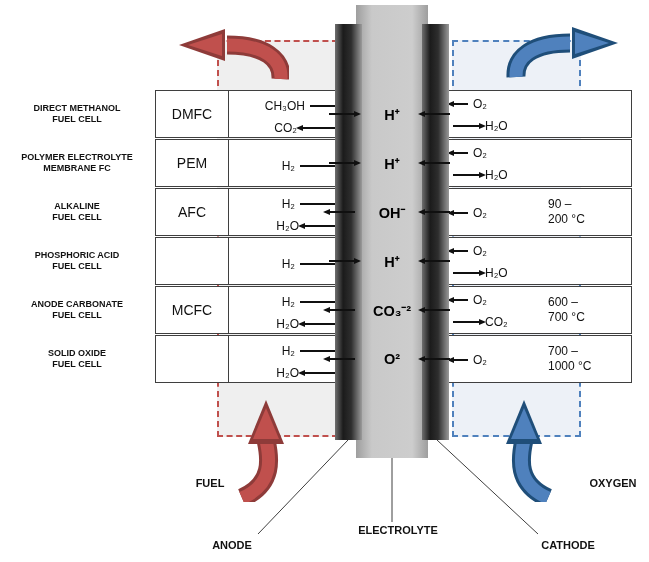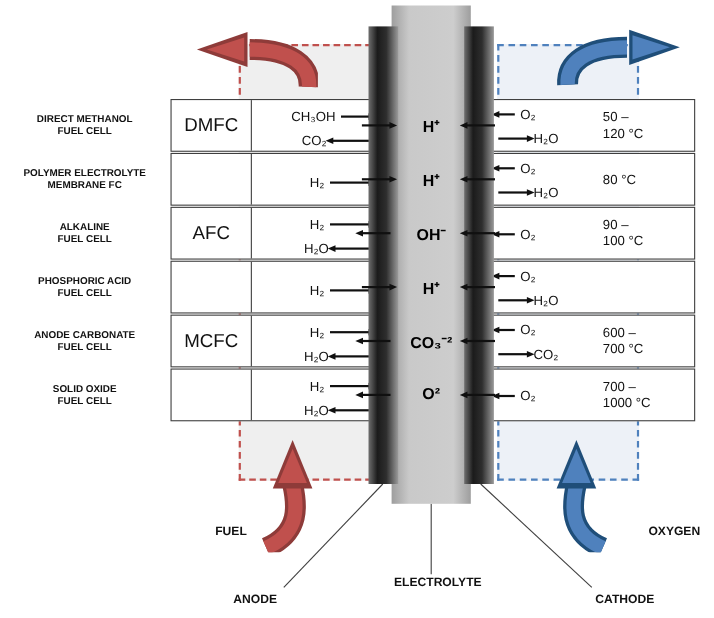--- a/index.html
+++ b/index.html
@@ -10,21 +10,21 @@
   
   .region { position:absolute; top:40px; height:397px; z-index:1; }
   #fuel-region   { left:217px; width:121px; background:#efefef; border:2px dashed #C0504D; }
   #oxygen-region { left:452px; width:129px; background:#edf1f7; border:2px dashed #4F81BD; }
 
   
   .row { position:absolute; left:155px; width:477px; height:48px; background:#fff;
          border:1px solid #3f3f3f; z-index:2; }
   .divider { position:absolute; left:72px; top:0; bottom:0; width:1px; background:#3f3f3f; }
   .abbr { position:absolute; left:0; top:0; width:72px; height:100%;
-          display:flex; align-items:center; justify-content:center; font-size:17px; }
+          display:flex; align-items:center; justify-content:center; font-size:14px; }
   .fuel-chems { position:absolute; left:76px; top:2px; width:104px; height:100%; }
   .ox-chems   { position:absolute; left:297px; top:0; width:110px; height:100%; }
   .chem { position:absolute; display:flex; align-items:center; gap:5px;
           font-size:12px; height:16px; white-space:nowrap; }
   .fuel-chems .chem { right:0; justify-content:flex-end; }
   .ox-chems .chem { left:0; }
   .chem.t { top:5px; } .chem.b { top:27px; } .chem.mid { top:16px; }
   .temp { position:absolute; left:392px; top:0; width:82px; height:100%;
           display:flex; flex-direction:column; justify-content:center;
           font-size:12px; line-height:15px; }
@@ -115,47 +115,40 @@
     <div class="ox-chems">
       <div class="chem t">
         <span class="harrow left" style="width:15px"></span>
         <span>O₂</span>
       </div>
       <div class="chem b">
         <span class="harrow right" style="width:27px"></span>
         <span>H₂O</span>
       </div>
     </div>
-    <div class="temp">
-      <span>50 –</span>
-      <span>120 °C</span>
-    </div>
   </div>
 
   <div class="row" style="top:139px">
+    <div class="abbr">PEM</div>
     <div class="divider"></div>
     <div class="fuel-chems">
       <div class="chem mid">
         <span>H₂</span>
         <span class="harrow right" style="width:36px"></span>
       </div>
     </div>
     <div class="ox-chems">
       <div class="chem t">
         <span class="harrow left" style="width:15px"></span>
         <span>O₂</span>
       </div>
       <div class="chem b">
         <span class="harrow right" style="width:27px"></span>
         <span>H₂O</span>
       </div>
-    </div>
-    <div class="temp">
-      <span>80 °C</span>
-      <span></span>
     </div>
   </div>
 
   <div class="row" style="top:188px">
     <div class="abbr">AFC</div>
     <div class="divider"></div>
     <div class="fuel-chems">
       <div class="chem t">
         <span>H₂</span>
         <span class="harrow right" style="width:36px"></span>
@@ -166,21 +159,21 @@
       </div>
     </div>
     <div class="ox-chems">
       <div class="chem mid">
         <span class="harrow left" style="width:15px"></span>
         <span>O₂</span>
       </div>
     </div>
     <div class="temp">
       <span>90 –</span>
-      <span>100 °C</span>
+      <span>200 °C</span>
     </div>
   </div>
 
   <div class="row" style="top:237px">
     <div class="divider"></div>
     <div class="fuel-chems">
       <div class="chem mid">
         <span>H₂</span>
         <span class="harrow right" style="width:36px"></span>
       </div>

